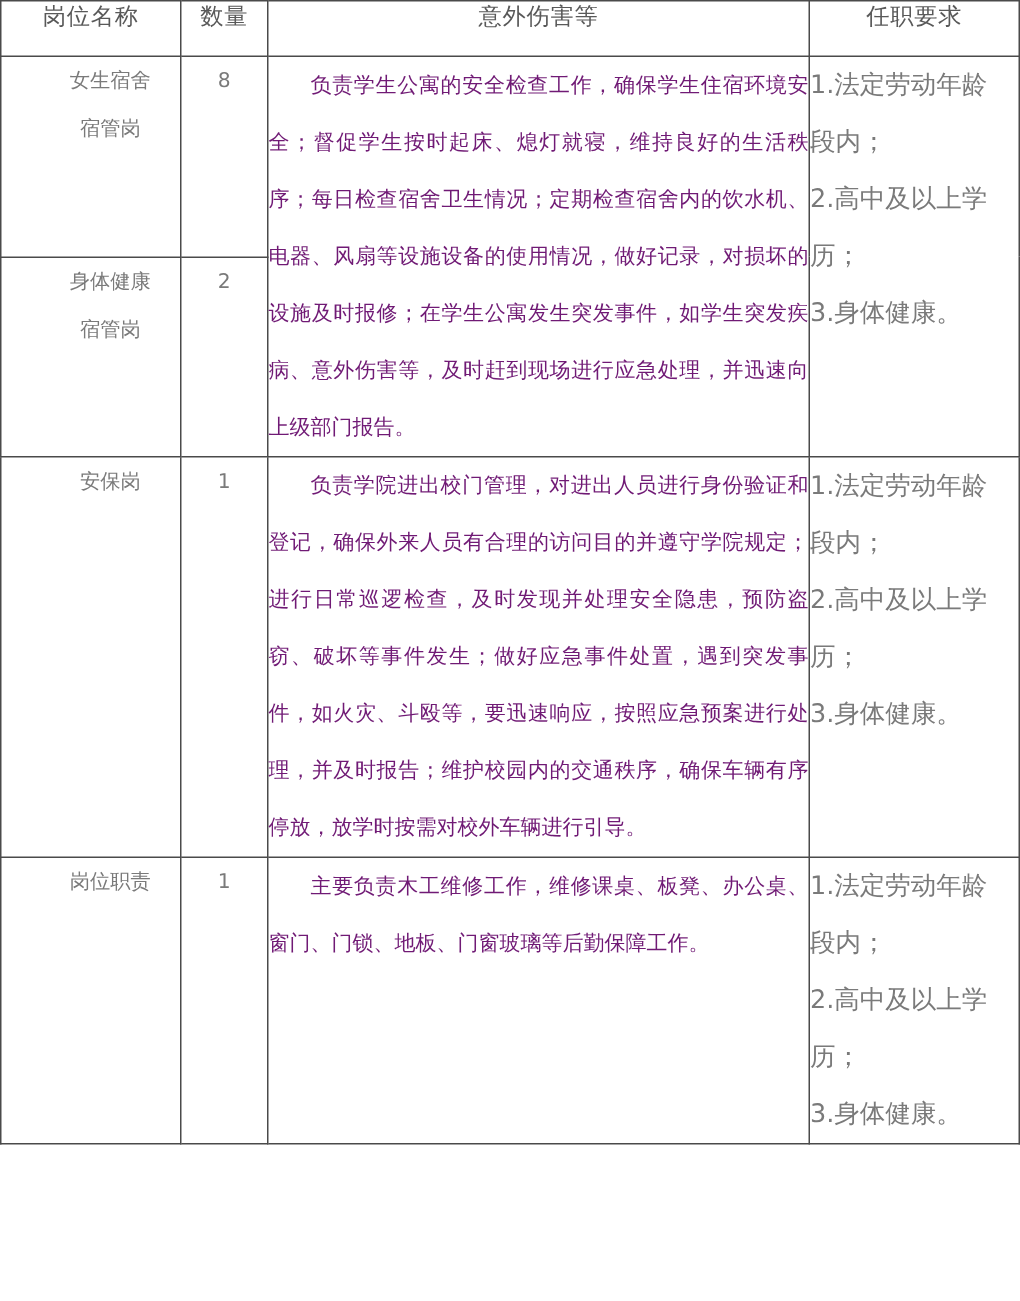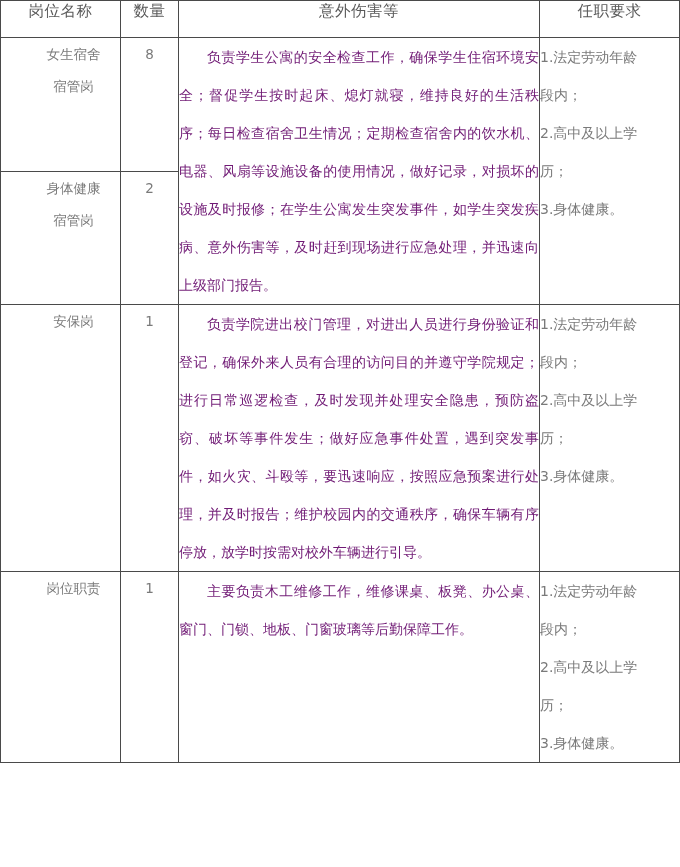--- a/index.html
+++ b/index.html
@@ -67,21 +67,21 @@
     color: #701a75;
     line-height: 38px;
     padding: 8px 9px 6px 9px;
     text-align: justify;
     text-justify: inter-ideograph;
     text-indent: 2em;
   }
 
   
   .cell-req {
-    font-size: 14px;
+    font-size: 17px;
     color: #7a7a7a;
     line-height: 38px;
     padding: 8px 6px 6px 7px;
     text-align: left;
   }
   .cell-req .req-line { display: block; white-space: nowrap; }
 </style>
 </head>
 <body>
 

